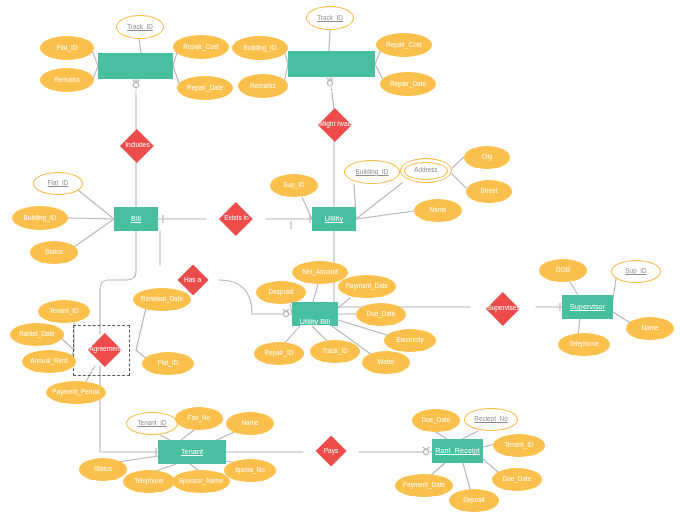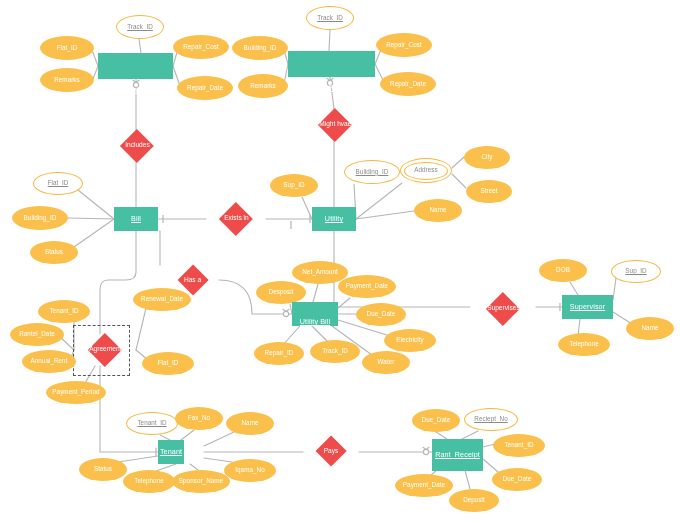--- a/index.html
+++ b/index.html
@@ -354,24 +354,24 @@
     </div>
     <div class="node entity" style="left: 312px; top: 207px; width: 44px; height: 24px;">
       <span class="lbl">Utility</span>
     </div>
     <div class="node entity" style="left: 292px; top: 302px; width: 46px; height: 24px; align-items: flex-end;">
       <span class="lbl">Utility Bill</span>
     </div>
     <div class="node entity" style="left: 562px; top: 295px; width: 51px; height: 24px;">
       <span class="lbl">Supervisor</span>
     </div>
-    <div class="node entity" style="left: 158px; top: 440px; width: 26px; height: 24px;">
+    <div class="node entity" style="left: 158px; top: 440px; width: 68px; height: 24px;">
       <span class="lbl">Tenant</span>
     </div>
-    <div class="node entity" style="left: 432px; top: 439px; width: 51px; height: 32px;">
+    <div class="node entity" style="left: 432px; top: 439px; width: 51px; height: 24px;">
       <span class="lbl">Rant_Receipt</span>
     </div>
     <div class="node rel" style="left: 125.16px; top: 134.16px; width: 23.68px; height: 23.68px;">
       <span class="lbl">Includes</span>
     </div>
     <div class="node rel" style="left: 323.16px; top: 113.16px; width: 23.68px; height: 23.68px;">
       <span class="lbl">Might hvae</span>
     </div>
     <div class="node rel" style="left: 224.16px; top: 207.16px; width: 23.68px; height: 23.68px;">
       <span class="lbl">Exists in</span>

